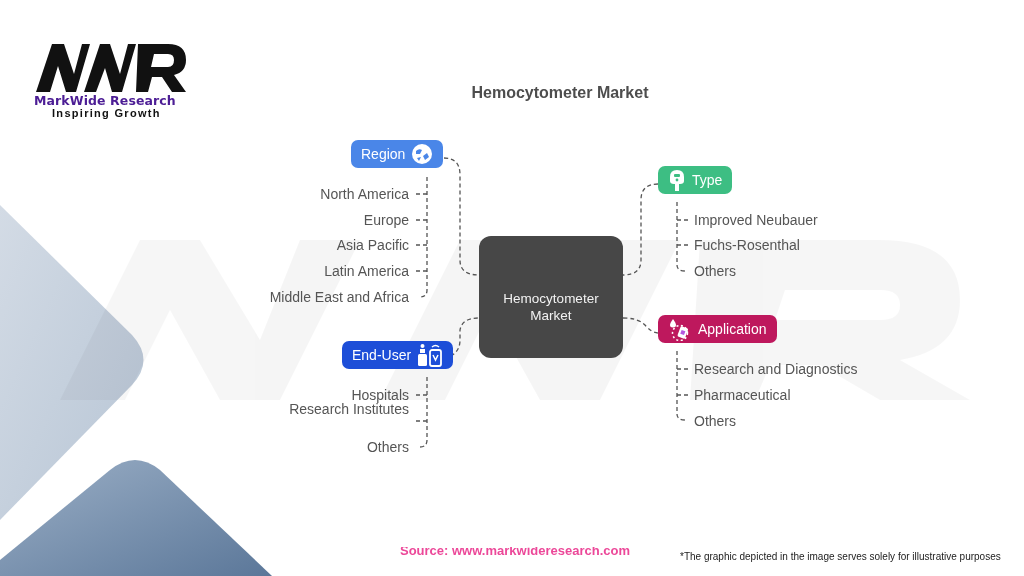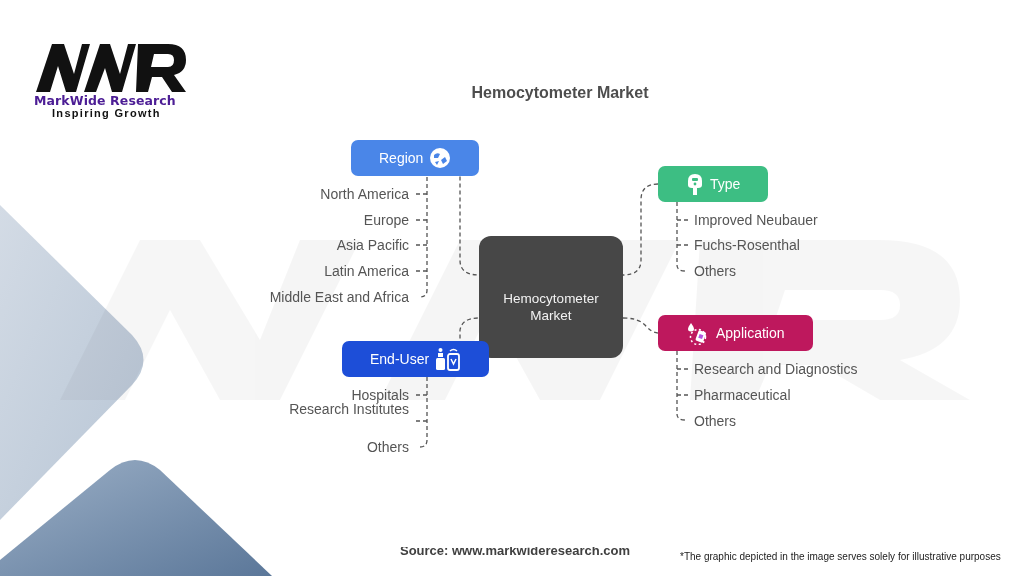--- a/index.html
+++ b/index.html
@@ -12,27 +12,27 @@
   .logo { position: absolute; left: 30px; top: 40px; width: 160px; height: 80px; }
   .logo-text { position: absolute; left: 34px; top: 93px; font-family: "DejaVu Sans", sans-serif; font-weight: bold; font-size: 12.5px; color: #4c1d95; letter-spacing: 0.1px; white-space: nowrap; }
   .logo-tag { position: absolute; left: 52px; top: 107px; font-family: Liberation Sans, sans-serif; font-weight: bold; font-size: 11px; color: #111; letter-spacing: 1.3px; white-space: nowrap; }
 
   .title { position: absolute; left: 440px; top: 84px; width: 240px; text-align: center; font-weight: bold; font-size: 16px; color: #4d4d4d; }
 
   .connectors { position: absolute; left: 0; top: 0; width: 1024px; height: 576px; }
 
   .center-node { position: absolute; left: 479px; top: 236px; width: 144px; height: 122px; background: #474747; border-radius: 12px; color: #f2f2f2; font-size: 13.5px; display: flex; align-items: center; justify-content: center; text-align: center; line-height: 17px; padding-top: 20px; }
 
-  .cat { position: absolute; height: 36px; border-radius: 7px; color: #fff; font-size: 14px; display: flex; align-items: center; gap: 6px; padding: 0 28px; white-space: nowrap; }
+  .cat { position: absolute; height: 28px; border-radius: 7px; color: #fff; font-size: 14px; display: flex; align-items: center; gap: 6px; padding: 0 10px; white-space: nowrap; }
   .cat svg { flex: none; }
 
   .item { position: absolute; font-size: 14px; color: #555; white-space: nowrap; line-height: 16px; }
   .item.left { text-align: right; }
 
-  .source { position: absolute; left: 400px; top: 543px; font-family: "Liberation Sans", sans-serif; font-weight: bold; font-size: 13px; color: #404040; clip-path: inset(4px 0 0 0); white-space: nowrap; }
+  .source { position: absolute; left: 400px; top: 543px; font-family: "Liberation Sans", sans-serif; font-weight: bold; font-size: 13px; color: #ec4899; clip-path: inset(4px 0 0 0); white-space: nowrap; }
   .disclaimer { position: absolute; left: 680px; top: 551px; font-size: 10px; color: #222; white-space: nowrap; }
 </style>
 </head>
 <body>
 
 <svg class="bg-shape" style="left:0;top:0;" width="300" height="576" viewBox="0 0 300 576">
   <defs>
     <linearGradient id="gLight" x1="0" y1="0" x2="1" y2="1">
       <stop offset="0" stop-color="#D3DBE5"></stop>
       <stop offset="1" stop-color="#B7C5D5"></stop>

